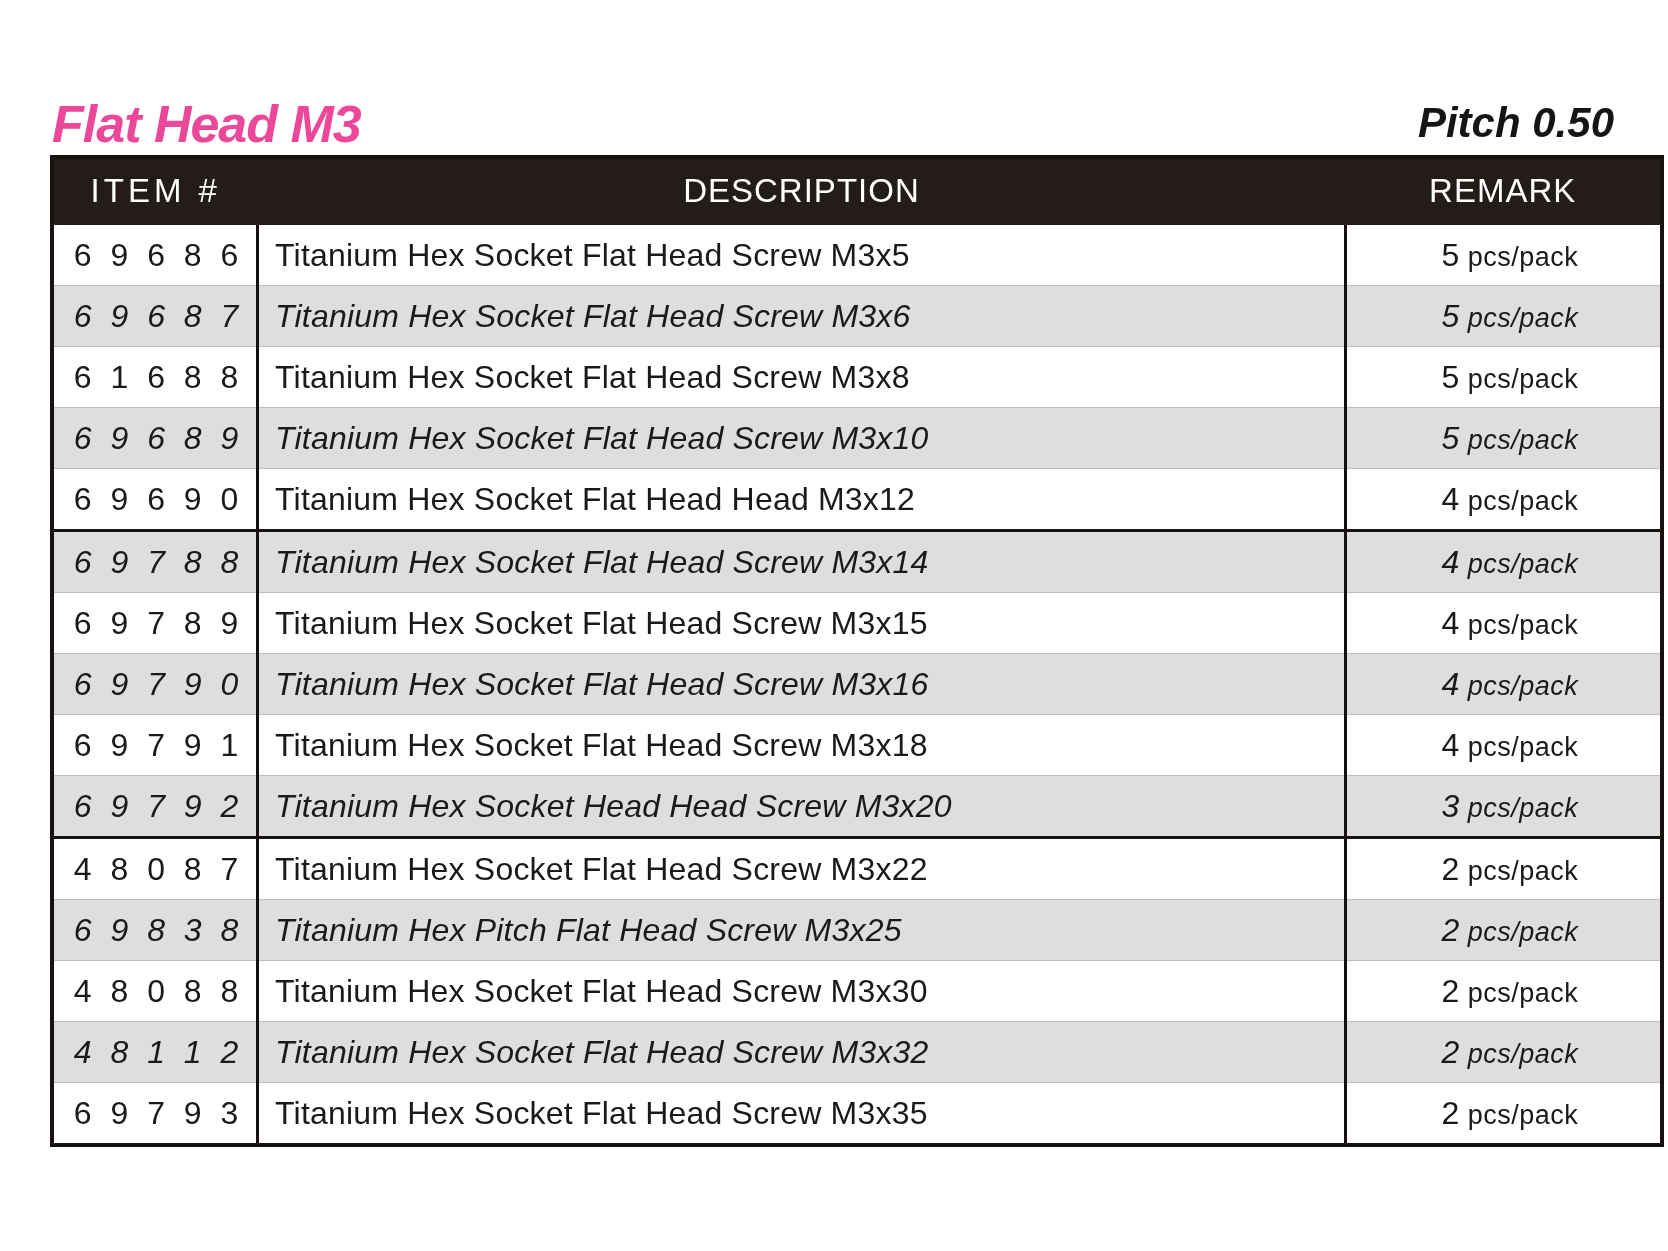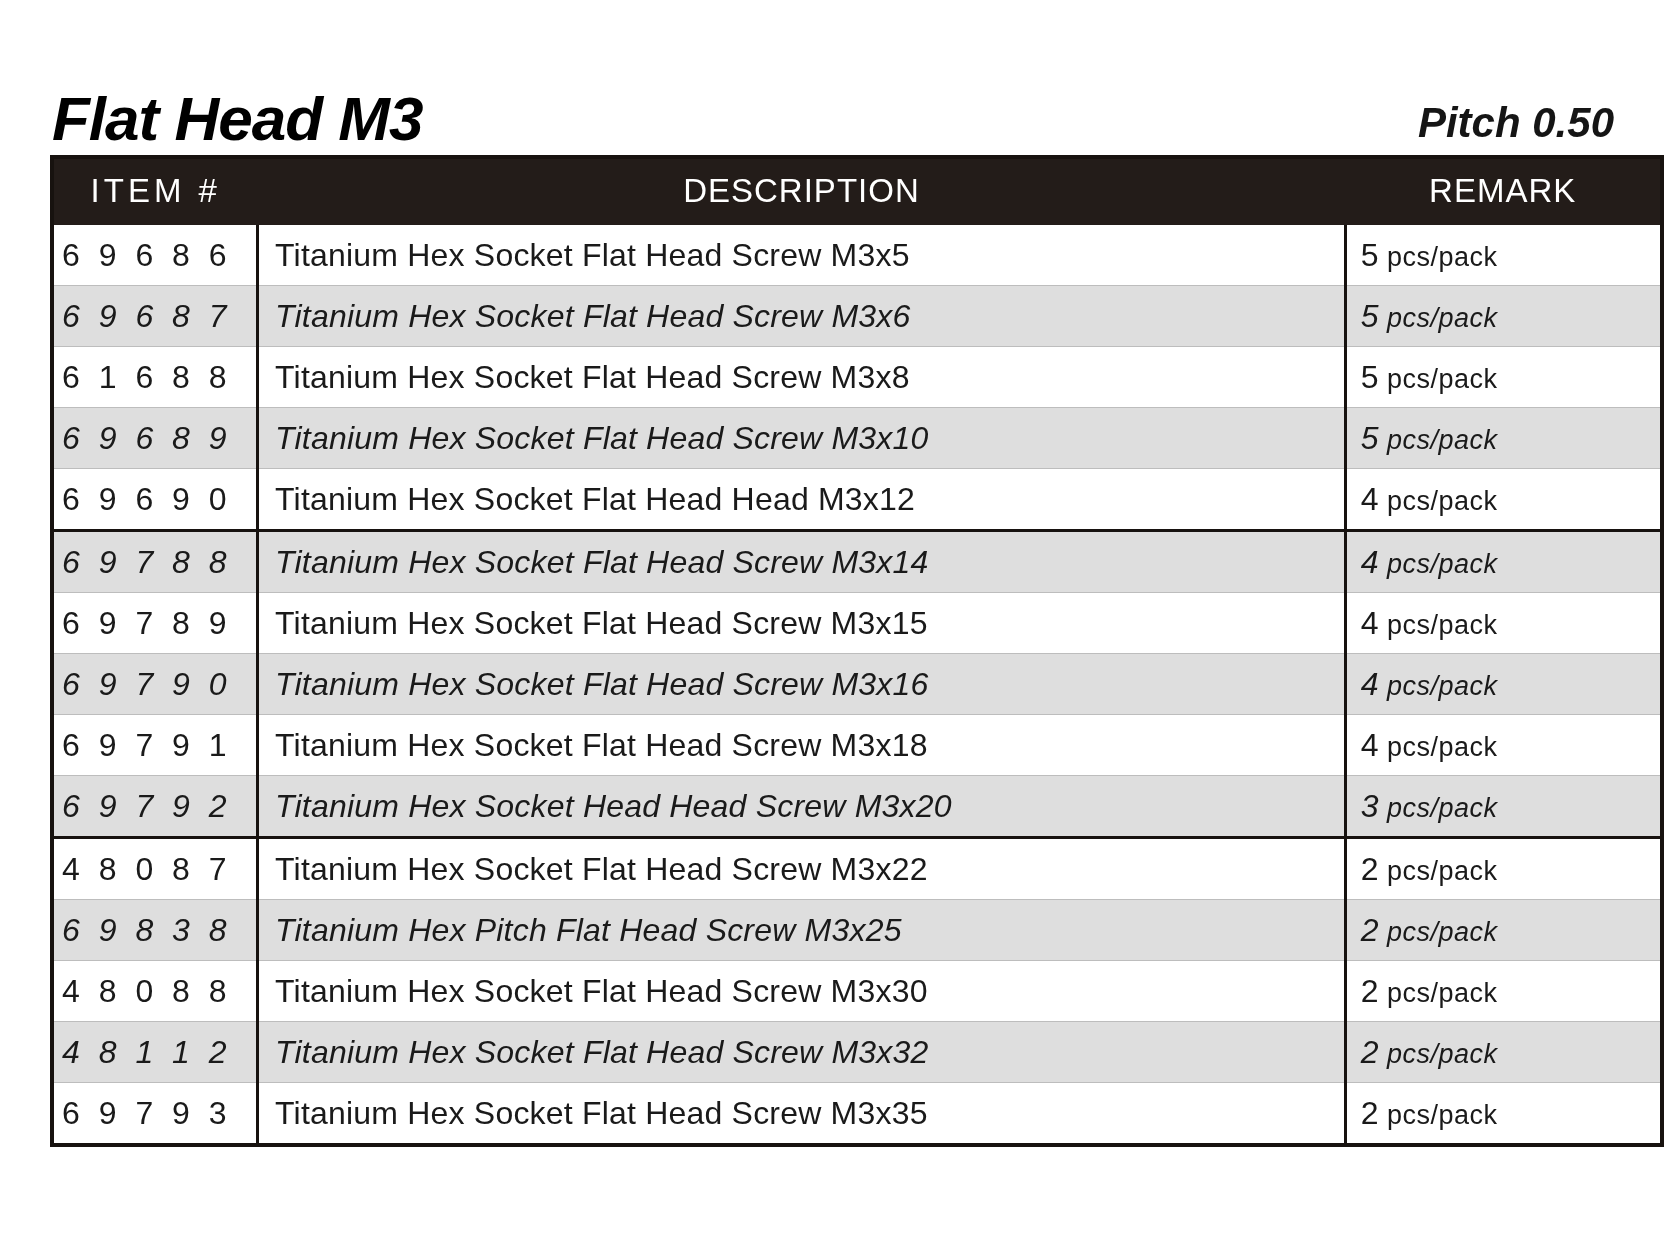--- a/index.html
+++ b/index.html
@@ -25,26 +25,26 @@
     position: absolute;
     left: 52px;
     top: 58px;
     width: 1568px;
     height: 92px;
     display: flex;
     align-items: flex-end;
     justify-content: space-between;
   }
   .doc-title {
-    font-size: 62px;
+    font-size: 52px;
     font-style: italic;
     font-weight: bold;
     letter-spacing: -1px;
     line-height: 1;
-    color: #000000;
+    color: #ec4899;
     white-space: nowrap;
     margin-top: 15px;
   }
   .doc-pitch {
     font-size: 42px;
     font-style: italic;
     font-weight: bold;
     line-height: 1;
     color: #151515;
     white-space: nowrap;
@@ -89,37 +89,37 @@
     font-size: 33px;
     border-bottom: 1px solid #bdbdbd;
     vertical-align: middle;
     background: #ffffff;
   }
   tbody tr.alt td {
     background: #dedede;
     font-style: italic;
   }
   td.item {
-    text-align: left;
+    text-align: center;
     letter-spacing: 5px;
     padding-left: 8px;
     border-right: 3px solid #17120f;
     font-size: 32px;
   }
   td.desc {
     text-align: left;
     padding-left: 16px;
     border-right: 3px solid #17120f;
     font-size: 32px;
     letter-spacing: 0.2px;
     white-space: nowrap;
     margin-left: 16px;
   }
   td.remark {
-    text-align: left;
+    text-align: center;
     padding-left: 14px;
     font-size: 30px;
   }
   td.remark .qty { font-size: 32px; }
   td.remark .unit { font-size: 27px; letter-spacing: 0.5px; }
 
   tbody tr.group-end td {
     border-bottom: 3px solid #17120f;
   }
   tbody tr:last-child td {

